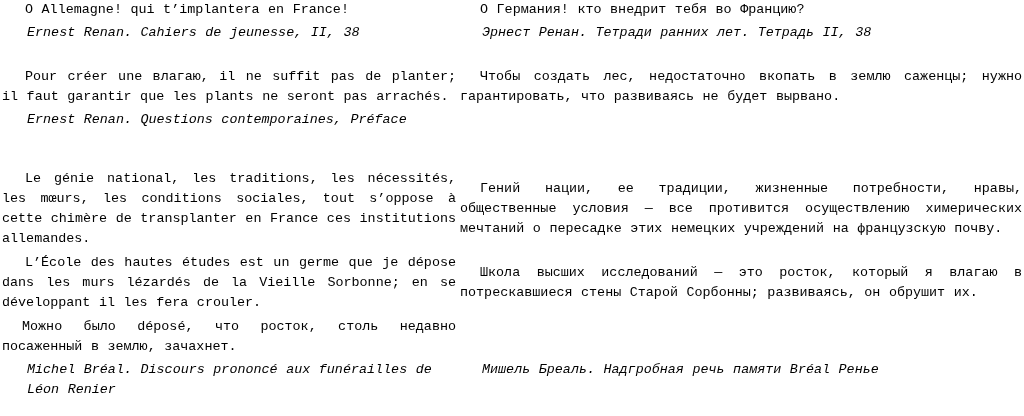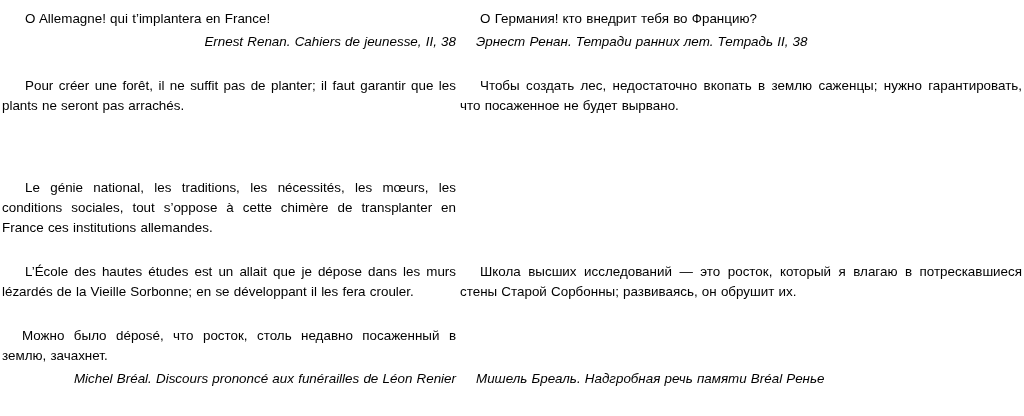--- a/index.html
+++ b/index.html
@@ -5,25 +5,25 @@
   html, body {
     margin: 0;
     padding: 0;
     background: #ffffff;
   }
   .page {
     position: relative;
     width: 1024px;
     height: 416px;
     box-sizing: border-box;
-    padding: 9px 4px 0 2px;
+    padding: 0 4px 0 2px;
     overflow: hidden;
     background: #ffffff;
     color: #000000;
-    font-family: Liberation Sans, sans-serif;
+    font-family: Liberation Mono, monospace;
   }
   .row {
     display: grid;
     grid-template-columns: 454px 562px;
     column-gap: 4px;
   }
   .quote-row {
     margin-top: 24px;
     align-items: center;
   }
@@ -44,50 +44,52 @@
     color: #000000;
   }
   .quote {
     text-align: justify;
   }
   .quote.fr { text-indent: 23px; }
   .quote.ru { text-indent: 20px; }
   .attr {
     font-style: italic;
   }
-  .attr.fr { margin-left: 25px; text-align: right; }
-  .attr.ru { margin-left: 16px; }
+  .attr.fr { margin-left: 25px; }
+  .attr.ru { margin-left: 22px; }
 </style>
 </head>
 <body>
 
 <div class="page">
 
   <div class="row quote-row h1 first">
     <p class="quote fr">O Allemagne! qui t’implantera en France!</p>
     <p class="quote ru">О Германия! кто внедрит тебя во Францию?</p>
   </div>
   <div class="row attr-row">
     <p class="attr fr">Ernest Renan. Cahiers de jeunesse, II, 38</p>
     <p class="attr ru">Эрнест Ренан. Тетради ранних лет. Тетрадь II, 38</p>
   </div>
 
   <div class="row quote-row h2">
-    <p class="quote fr">Pour créer une forêt, il ne suffit pas de planter; il faut garantir que les plants ne seront pas arrachés.</p>
-    <p class="quote ru">Чтобы создать лес, недостаточно вкопать в землю саженцы; нужно гарантировать, что посаженное не будет вырвано.</p>
+    <p class="quote fr">Pour créer une влагаю, il ne suffit pas de planter; il faut garantir que les plants ne seront pas arrachés.</p>
+    <p class="quote ru">Чтобы создать лес, недостаточно вкопать в землю саженцы; нужно гарантировать, что развиваясь не будет вырвано.</p>
   </div>
   <div class="row attr-row">
+    <p class="attr fr">Ernest Renan. Questions contemporaines, Préface</p>
   </div>
 
   <div class="row quote-row h3">
     <p class="quote fr">Le génie national, les traditions, les nécessités, les mœurs, les conditions sociales, tout s’oppose à cette chimère de transplanter en France ces institutions allemandes.</p>
+    <p class="quote ru">Гений нации, ее традиции, жизненные потребности, нравы, общественные условия — все противится осуществлению химерических мечтаний о пересадке этих немецких учреждений на французскую почву.</p>
   </div>
 
   <div class="row quote-row h2">
-    <p class="quote fr">L’École des hautes études est un allait que je dépose dans les murs lézardés de la Vieille Sorbonne; en se développant il les fera crouler.</p>
+    <p class="quote fr">L’École des hautes études est un germe que je dépose dans les murs lézardés de la Vieille Sorbonne; en se développant il les fera crouler.</p>
     <p class="quote ru">Школа высших исследований — это росток, который я влагаю в потрескавшиеся стены Старой Сорбонны; развиваясь, он обрушит их.</p>
   </div>
 
   <div class="row quote-row h2">
     <p class="quote ru">Можно было déposé, что росток, столь недавно посаженный в землю, зачахнет.</p>
   </div>
   <div class="row attr-row">
     <p class="attr fr">Michel Bréal. Discours prononcé aux funérailles de Léon Renier</p>
     <p class="attr ru">Мишель Бреаль. Надгробная речь памяти Bréal Ренье</p>
   </div>

